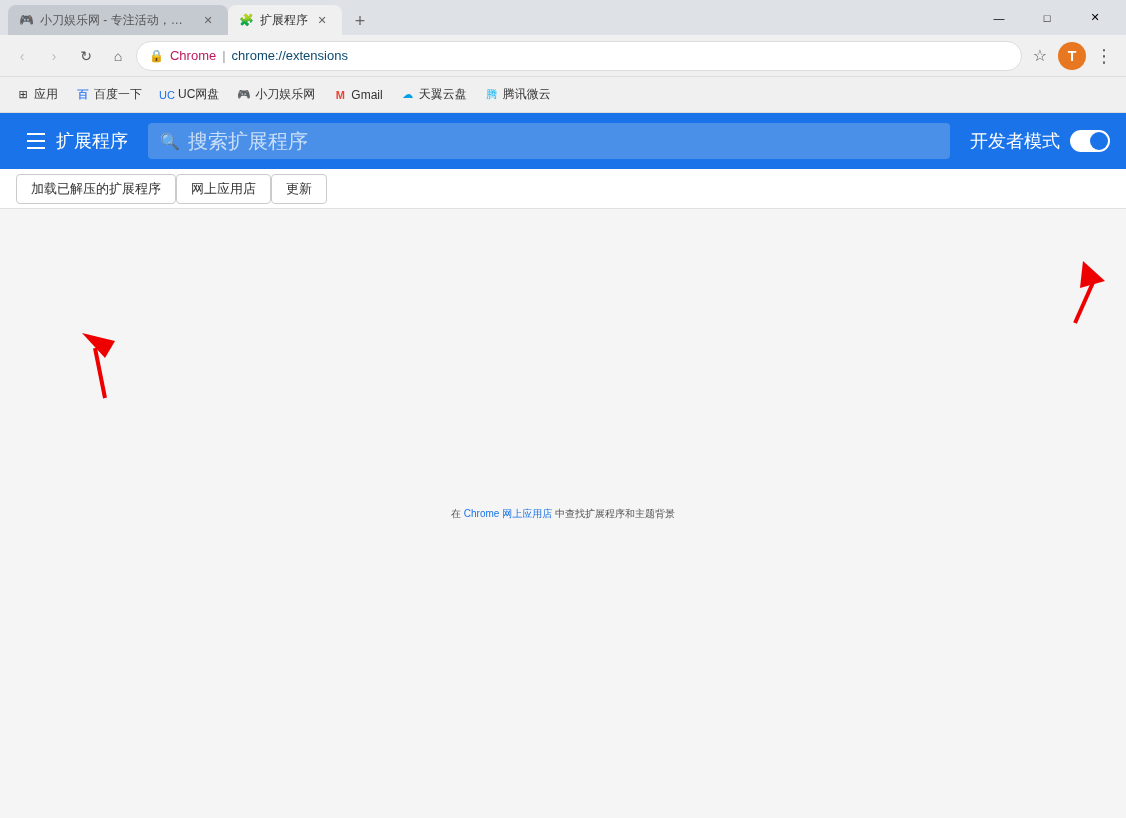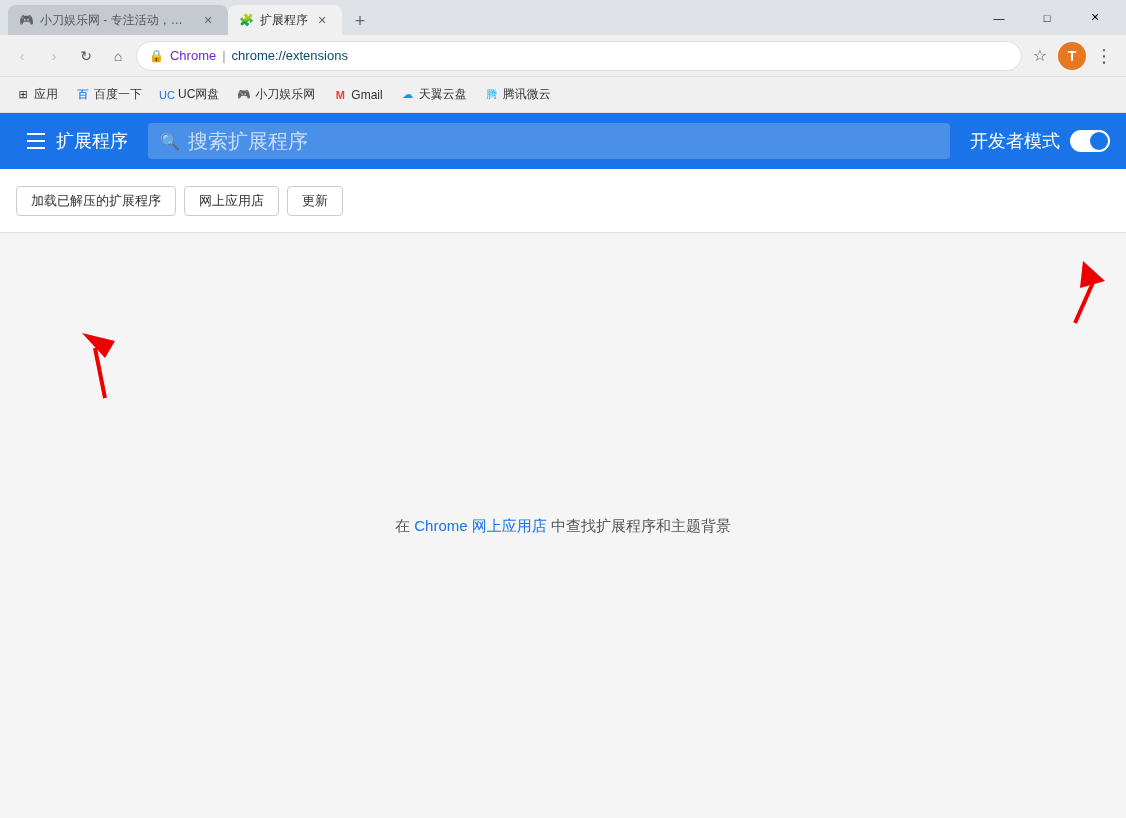--- a/index.html
+++ b/index.html
@@ -20,21 +20,21 @@
     .tab-new { width: 28px; height: 28px; display: flex; align-items: center; justify-content: center; margin-left: 4px; cursor: pointer; border-radius: 50%; font-size: 18px; color: #666; }
     .window-controls { display: flex; gap: 2px; align-items: center; }
     .win-btn { width: 46px; height: 30px; display: flex; align-items: center; justify-content: center; cursor: pointer; font-size: 11px; }
 
     
     .nav-bar { background: #f0f0f0; height: 42px; display: flex; align-items: center; padding: 0 8px; gap: 4px; border-bottom: 1px solid #ddd; }
     .nav-btn { width: 28px; height: 28px; border-radius: 50%; display: flex; align-items: center; justify-content: center; cursor: pointer; color: #555; font-size: 14px; }
     .nav-btn.disabled { color: #bbb; cursor: default; }
     .address-bar { flex: 1; height: 30px; background: #fff; border: 1px solid #ddd; border-radius: 15px; display: flex; align-items: center; padding: 0 12px; gap: 6px; font-size: 13px; color: #333; }
     .address-bar .lock-icon { color: #777; font-size: 12px; }
-    .address-scheme { color: #6d28d9; }
+    .address-scheme { color: #be185d; }
     .address-separator { color: #999; }
     .address-path { color: #0c4a6e; }
     .nav-right { display: flex; align-items: center; gap: 4px; }
     .star-btn { width: 28px; height: 28px; border-radius: 50%; display: flex; align-items: center; justify-content: center; cursor: pointer; color: #555; font-size: 16px; }
     .avatar { width: 28px; height: 28px; border-radius: 50%; background: #e87722; color: #fff; font-size: 14px; font-weight: bold; display: flex; align-items: center; justify-content: center; cursor: pointer; }
     .menu-btn { width: 28px; height: 28px; border-radius: 50%; display: flex; align-items: center; justify-content: center; cursor: pointer; color: #555; font-size: 18px; }
 
     
     .bookmarks-bar { background: #f0f0f0; height: 36px; display: flex; align-items: center; padding: 0 8px; gap: 2px; border-bottom: 1px solid #ddd; }
     .bookmark-item { display: flex; align-items: center; gap: 4px; padding: 4px 8px; border-radius: 4px; cursor: pointer; font-size: 12px; color: #333; white-space: nowrap; }
@@ -47,26 +47,26 @@
     .ext-title { color: #fff; font-size: 18px; font-weight: 500; margin-right: 20px; }
     .search-bar { flex: 1; height: 36px; background: #4a90e8; border-radius: 4px; display: flex; align-items: center; padding: 0 12px; gap: 8px; }
     .search-bar input { background: none; border: none; outline: none; color: #fff; font-size: 20px; flex: 1; }
     .search-bar input::placeholder { color: rgba(255,255,255,0.7); }
     .search-icon { color: rgba(255,255,255,0.7); font-size: 16px; }
     .dev-mode-label { color: #fff; font-size: 18px; margin-left: 20px; white-space: nowrap; }
     .toggle { width: 40px; height: 22px; background: #fff; border-radius: 11px; position: relative; cursor: pointer; margin-left: 10px; }
     .toggle-knob { width: 18px; height: 18px; background: #1a73e8; border-radius: 50%; position: absolute; top: 2px; right: 2px; transition: left 0.2s; }
 
     
-    .dev-toolbar { height: 64px; display: flex; align-items: center; padding: 12px 16px; gap: 8px; border-bottom: 1px solid #e0e0e0; background: #fff; }
+    .dev-toolbar { height: 40px; display: flex; align-items: center; padding: 12px 16px; border-bottom: 1px solid #e0e0e0; background: #fff; }
     .dev-btn { height: 30px; padding: 0 14px; border: 1px solid #ccc; border-radius: 4px; background: #fff; font-size: 13px; color: #333; cursor: pointer; display: flex; align-items: center; }
 
     
     .ext-content { flex: 1; background: #f5f5f5; display: flex; align-items: center; justify-content: center; }
-    .empty-message { font-size: 15px; color: #555; text-align: left; line-height: 1.6; }
+    .empty-message { font-size: 10px; color: #555; text-align: left; line-height: 1.6; }
     .empty-message a { color: #1a73e8; text-decoration: none; }
 
     
     .arrows-container { position: absolute; top: 0; left: 0; width: 1126px; height: 818px; pointer-events: none; }
 
     .main-body { flex: 1; display: flex; flex-direction: column; position: relative; }
   </style>
 </head>
 <body>
 

